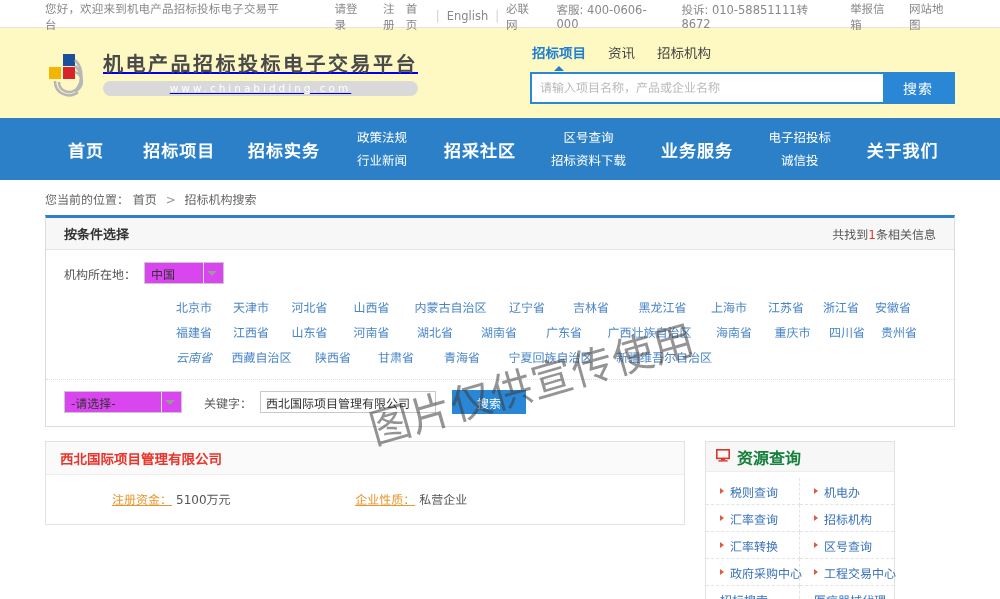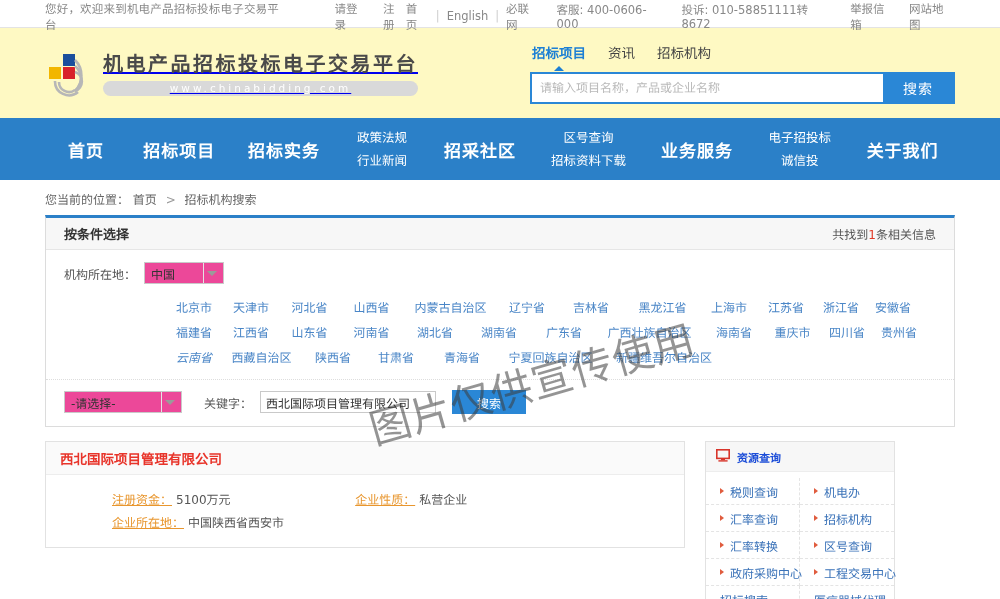--- a/index.html
+++ b/index.html
@@ -92,21 +92,21 @@
     height:32px; background:#f7f7f7; border-bottom:1px solid #e6e6e6;
     display:flex; align-items:center; padding:0 18px;gap:44px;
   }
   .panel-head .title { font-size:13px; font-weight:bold; color:#333; }
   .panel-head .count { margin-left:auto; font-size:12px; color:#555; }
   .panel-head .count b { color:#e03a26; font-weight:normal; }
 
   .region-row { display:flex; align-items:center; padding:12px 0 6px 18px; }
   .region-label { font-size:12px; color:#555; margin-right:8px; }
   .sel {
-    width:80px; height:22px; border:1px solid #c9c9c9; background:#ec4899;
+    width:80px; height:22px; border:1px solid #c9c9c9; background:#d946ef;
     display:flex; align-items:center; padding:0 6px; font-size:12px; color:#333;
     position:relative; cursor:pointer;
   }
   .sel.wide { width:118px; }
   .sel .arrow {
     margin-left:auto; width:0; height:0;
     border-left:5px solid transparent; border-right:5px solid transparent;
     border-top:5px solid #9a9a9a;
   }
   .sel .divider { position:absolute; right:19px; top:0; bottom:0; width:1px; background:#e4e4e4; }
@@ -148,21 +148,21 @@
   .fld .v { color:#555; margin-left:4px; }
   .fld.second { padding-left:0; width:330px; }
 
   
   .sidebar { width:190px; margin-left:20px; }
   .side-panel { border:1px solid #e2e2e2; background:#fff; }
   .side-head {
     height:30px; background:#f7f7f7; border-bottom:1px solid #ededed;
     display:flex; align-items:center; padding:0 10px; gap:7px;
   }
-  .side-title { font-size:11px; font-weight:bold; color:#1d4ed8; }
+  .side-title { font-size:16px; font-weight:bold; color:#15803d; }
   .side-grid { display:flex; flex-wrap:wrap; padding:6px 0 8px; }
   .side-cell {
     width:50%; height:27px; display:flex; align-items:center; padding-left:14px;
     border-bottom:1px dashed #e4e4e4; box-sizing:border-box;
   }
   .side-cell:nth-child(odd) { border-right:1px dashed #e4e4e4; }
   .side-cell.last { border-bottom:0; }
   .side-cell .bullet {
     width:0; height:0; border-top:3px solid transparent; border-bottom:3px solid transparent;
     border-left:4px solid #e05c3e; margin-right:6px;
@@ -365,26 +365,20 @@
           <div class="card-line">
             <span class="fld">
               <span class="k">注册资金：</span>
               <span class="v">5100万元</span>
             </span>
             <span class="fld second">
               <span class="k">企业性质：</span>
               <span class="v">私营企业</span>
             </span>
           </div>
-          <div class="card-line">
-            <span class="fld">
-              <span class="k">企业所在地：</span>
-              <span class="v">中国陕西省西安市</span>
-            </span>
-          </div>
         </div>
       </div>
     </div>
 
     <div class="sidebar">
       <div class="side-panel">
         <div class="side-head">
           <span>
             <svg width="14" height="13" viewBox="0 0 14 13" aria-hidden="true">
               <rect x="0.8" y="0.8" width="12.4" height="8.6" fill="none" stroke="#d8352b" stroke-width="1.6"></rect>

